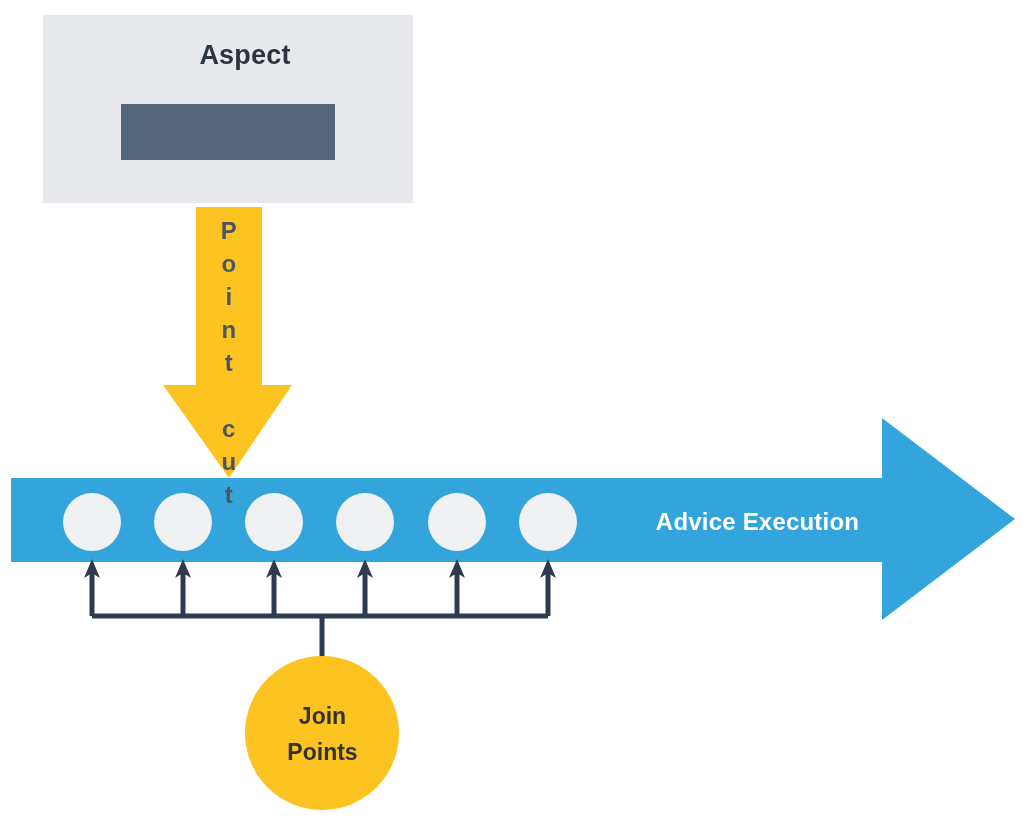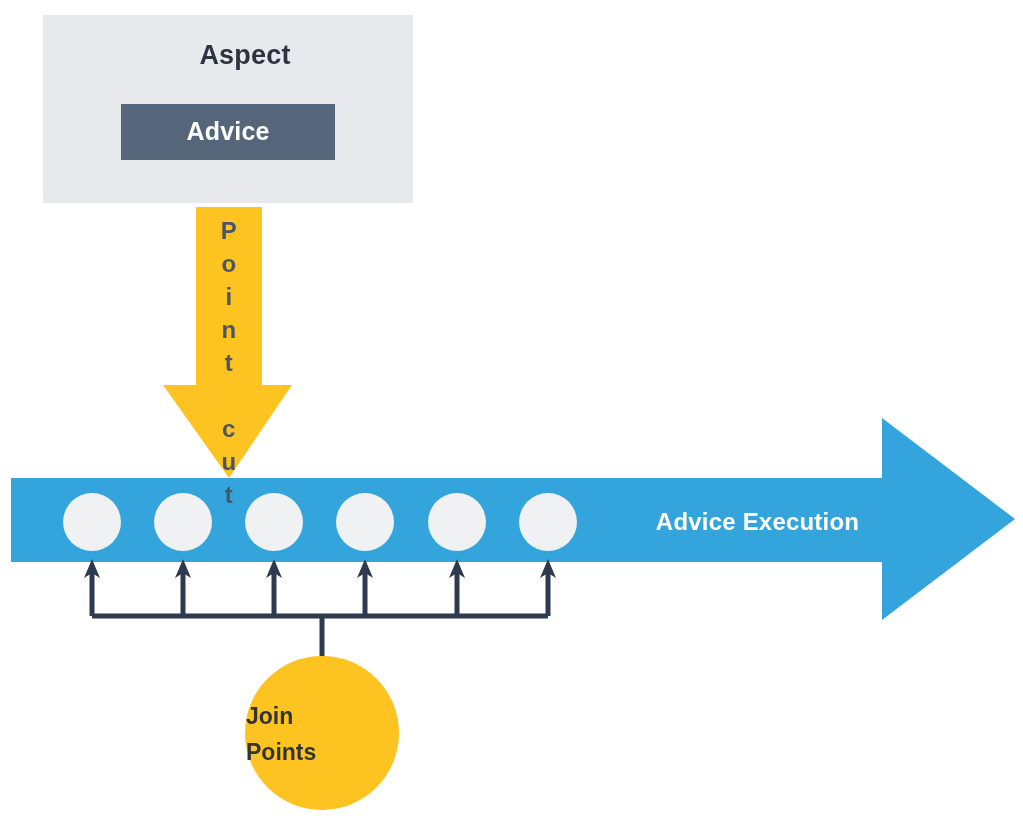--- a/index.html
+++ b/index.html
@@ -92,21 +92,21 @@
     color: #ffffff;
     letter-spacing: 0.2px;
   }
 
   
   .joinpoints-label {
     position: absolute;
     left: 246px;
     top: 698px;
     width: 153px;
-    text-align: left;
+    text-align: center;
     font-size: 23px;
     font-weight: bold;
     color: #333333;
     line-height: 36px;
     white-space: pre;
   }
 </style>
 </head>
 <body>
 
@@ -149,21 +149,20 @@
       <polygon points="457,559 449,578 457,573 465,578"></polygon>
       <polygon points="548,559 540,578 548,573 556,578"></polygon>
     </g>
 
     <circle cx="322" cy="733" r="77" fill="#fcc321"></circle>
   </svg>
 
   <div class="aspect-panel"></div>
   <div class="aspect-title">Aspect</div>
   <div class="advice-box"></div>
-  <div class="advice-label">Advice</div>
 
   <div class="pointcut-text">P
 o
 i
 n
 t
  
 c
 u
 t</div>

